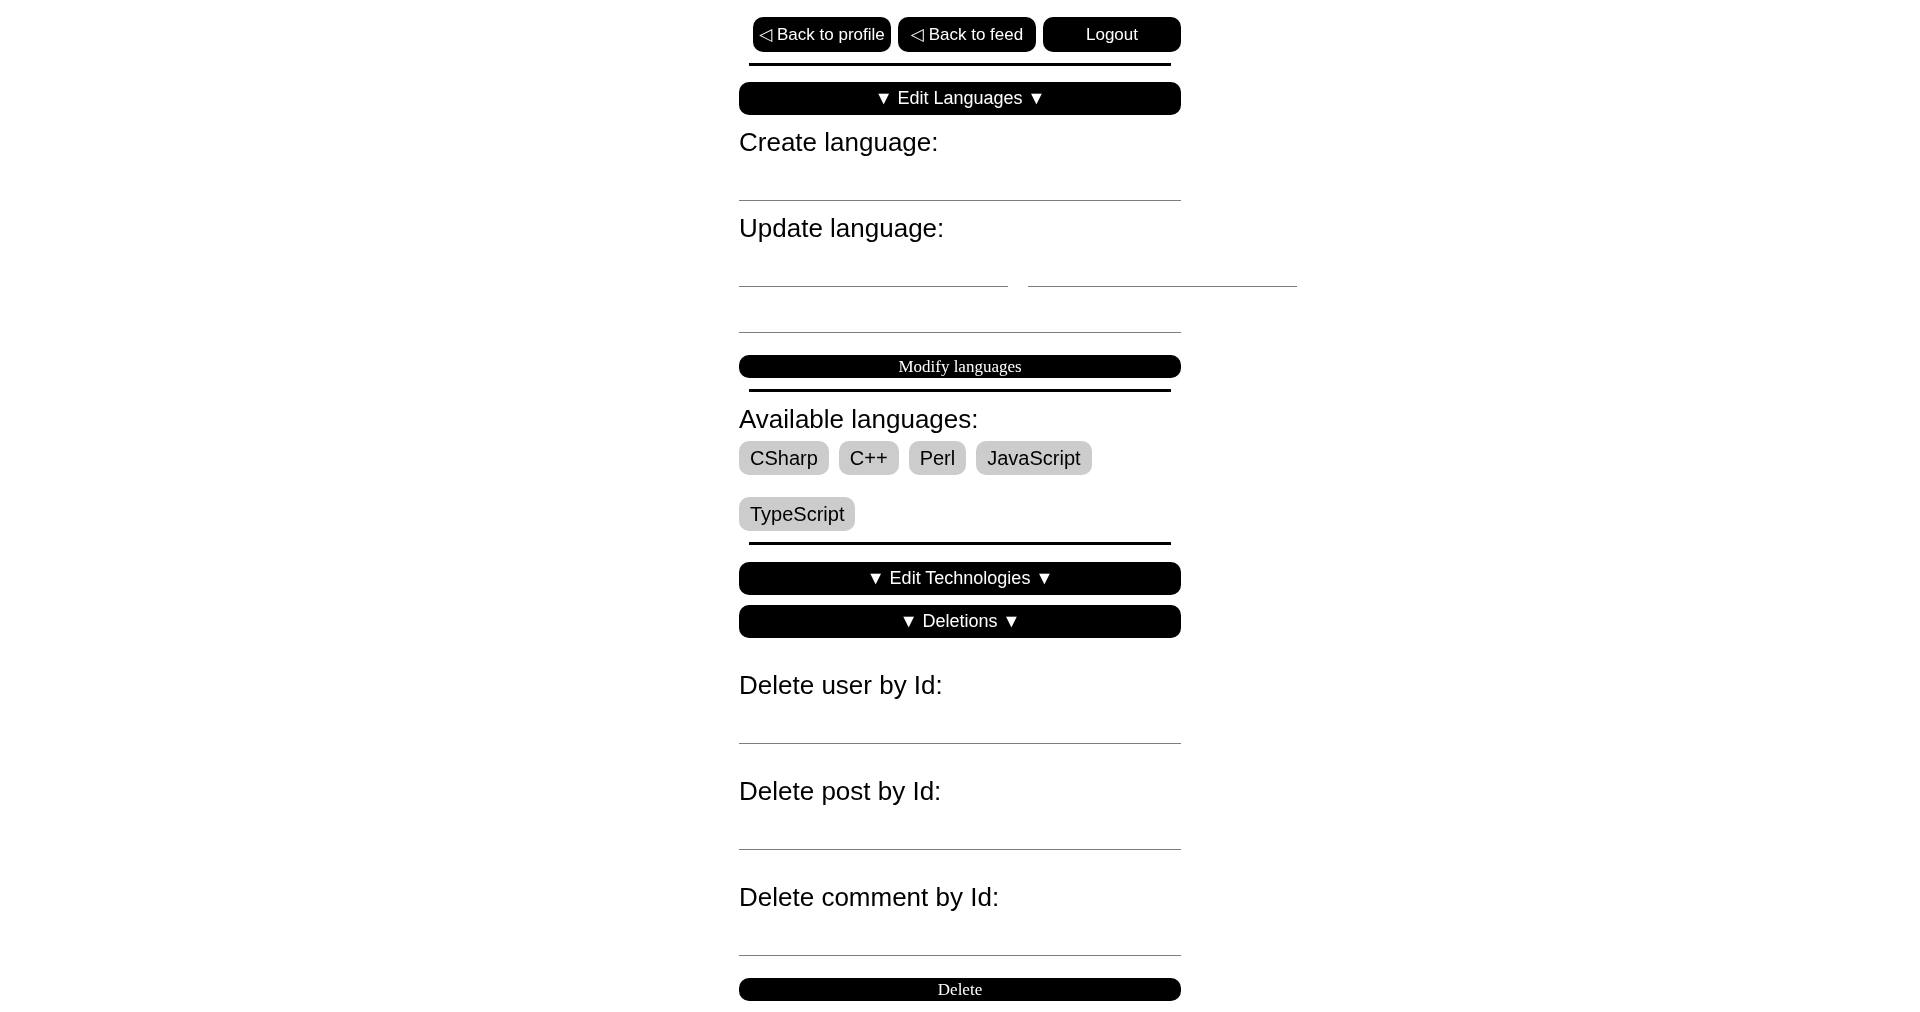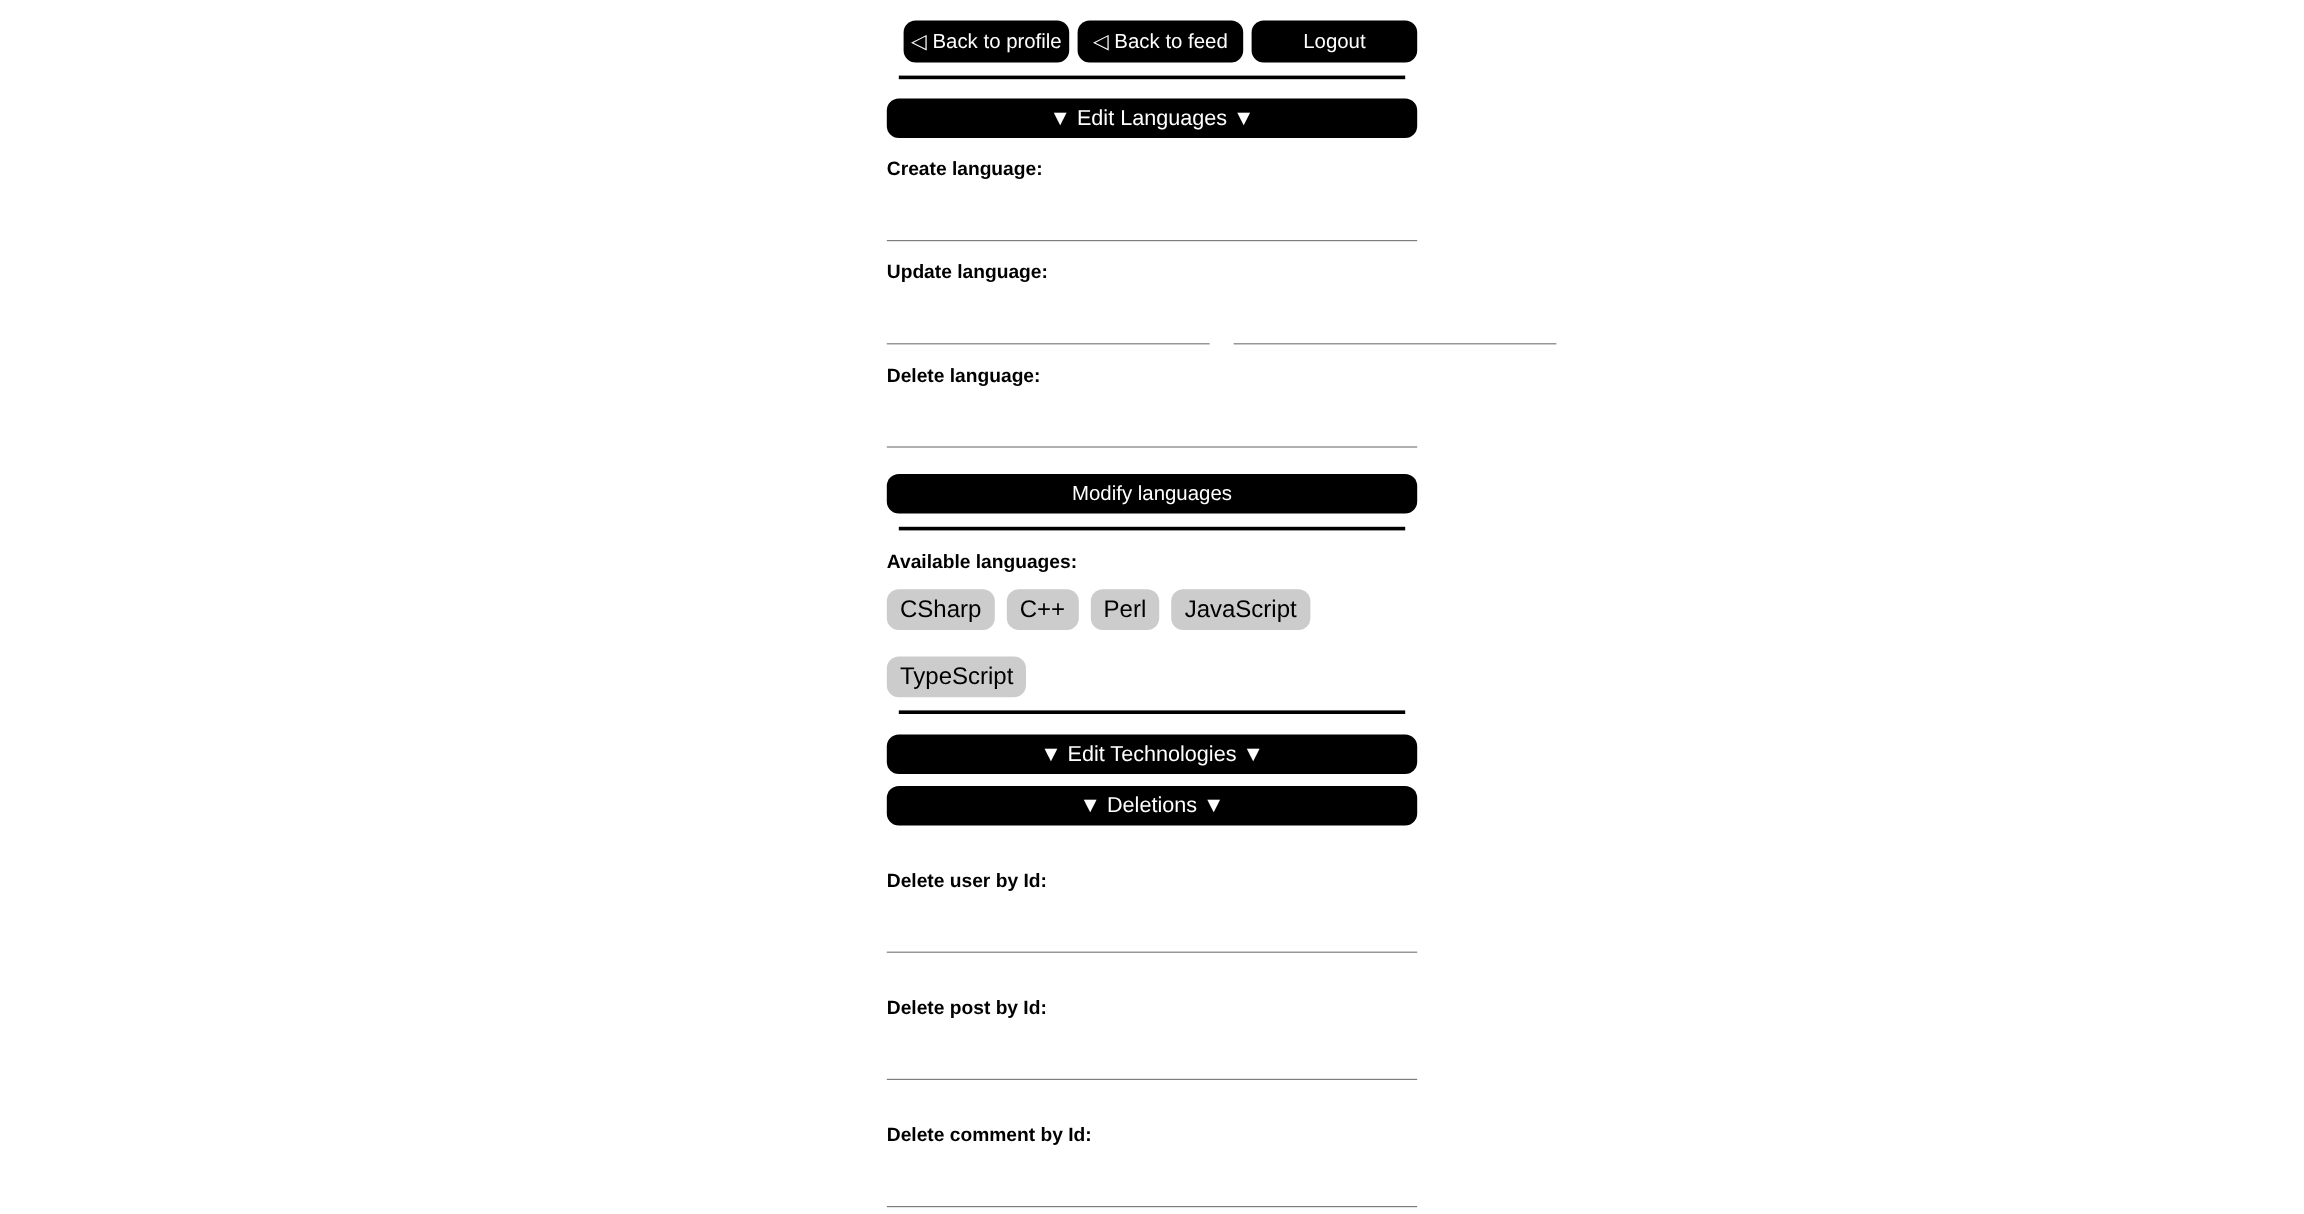--- a/index.html
+++ b/index.html
@@ -43,24 +43,23 @@
     width: 100%;
     height: 33px;
     font-size: 18px;
     margin-top: 17px;
   }
   .collapse.first { margin-top: 16px; }
   .collapse.tight { margin-top: 10px; }
 
   .field-label {
     display: block;
-    font-size: 16px;
+    font-size: 26px;
     line-height: 26px;
     margin-top: 14px;
-    font-weight: bold;
   }
   .deletions .field-label { margin-top: 34px; }
 
   .underline {
     display: block;
     width: 100%;
     border: 0;
     border-bottom: 1px solid var(--input-underline, #7d7d7d);
     height: 37px;
     margin-top: 9px;
@@ -71,23 +70,24 @@
     outline: none;
     border-radius: 0;
   }
 
   .input-row { display: flex; gap: 20px; }
   .input-row .underline { flex: 1; width: auto; }
 
   .action {
     display: block;
     width: 100%;
-    height: 33px;
+    height: 23px;
     font-size: 17px;
     margin-top: 22px;
+    font-family: Liberation Serif, serif;
   }
 
   .pills {
     display: flex;
     flex-wrap: wrap;
     gap: 22px 10px;
     margin-top: 9px;
   }
   .pill {
     background: var(--pill-bg, #cccccc);
@@ -117,21 +117,20 @@
 
     <label class="field-label">Create language:</label>
     <input type="text" class="underline" value="" style="">
 
     <label class="field-label">Update language:</label>
     <div class="input-row">
       <input type="text" class="underline" value="" style="">
       <input type="text" class="underline" value="" style="">
     </div>
 
-    <label class="field-label">Delete language:</label>
     <input type="text" class="underline" value="" style="">
 
     <button class="btn action">Modify languages</button>
 
     <hr class="rule">
 
     <label class="field-label">Available languages:</label>
     <div class="pills">
         <span class="pill">CSharp</span>
         <span class="pill">C++</span>

